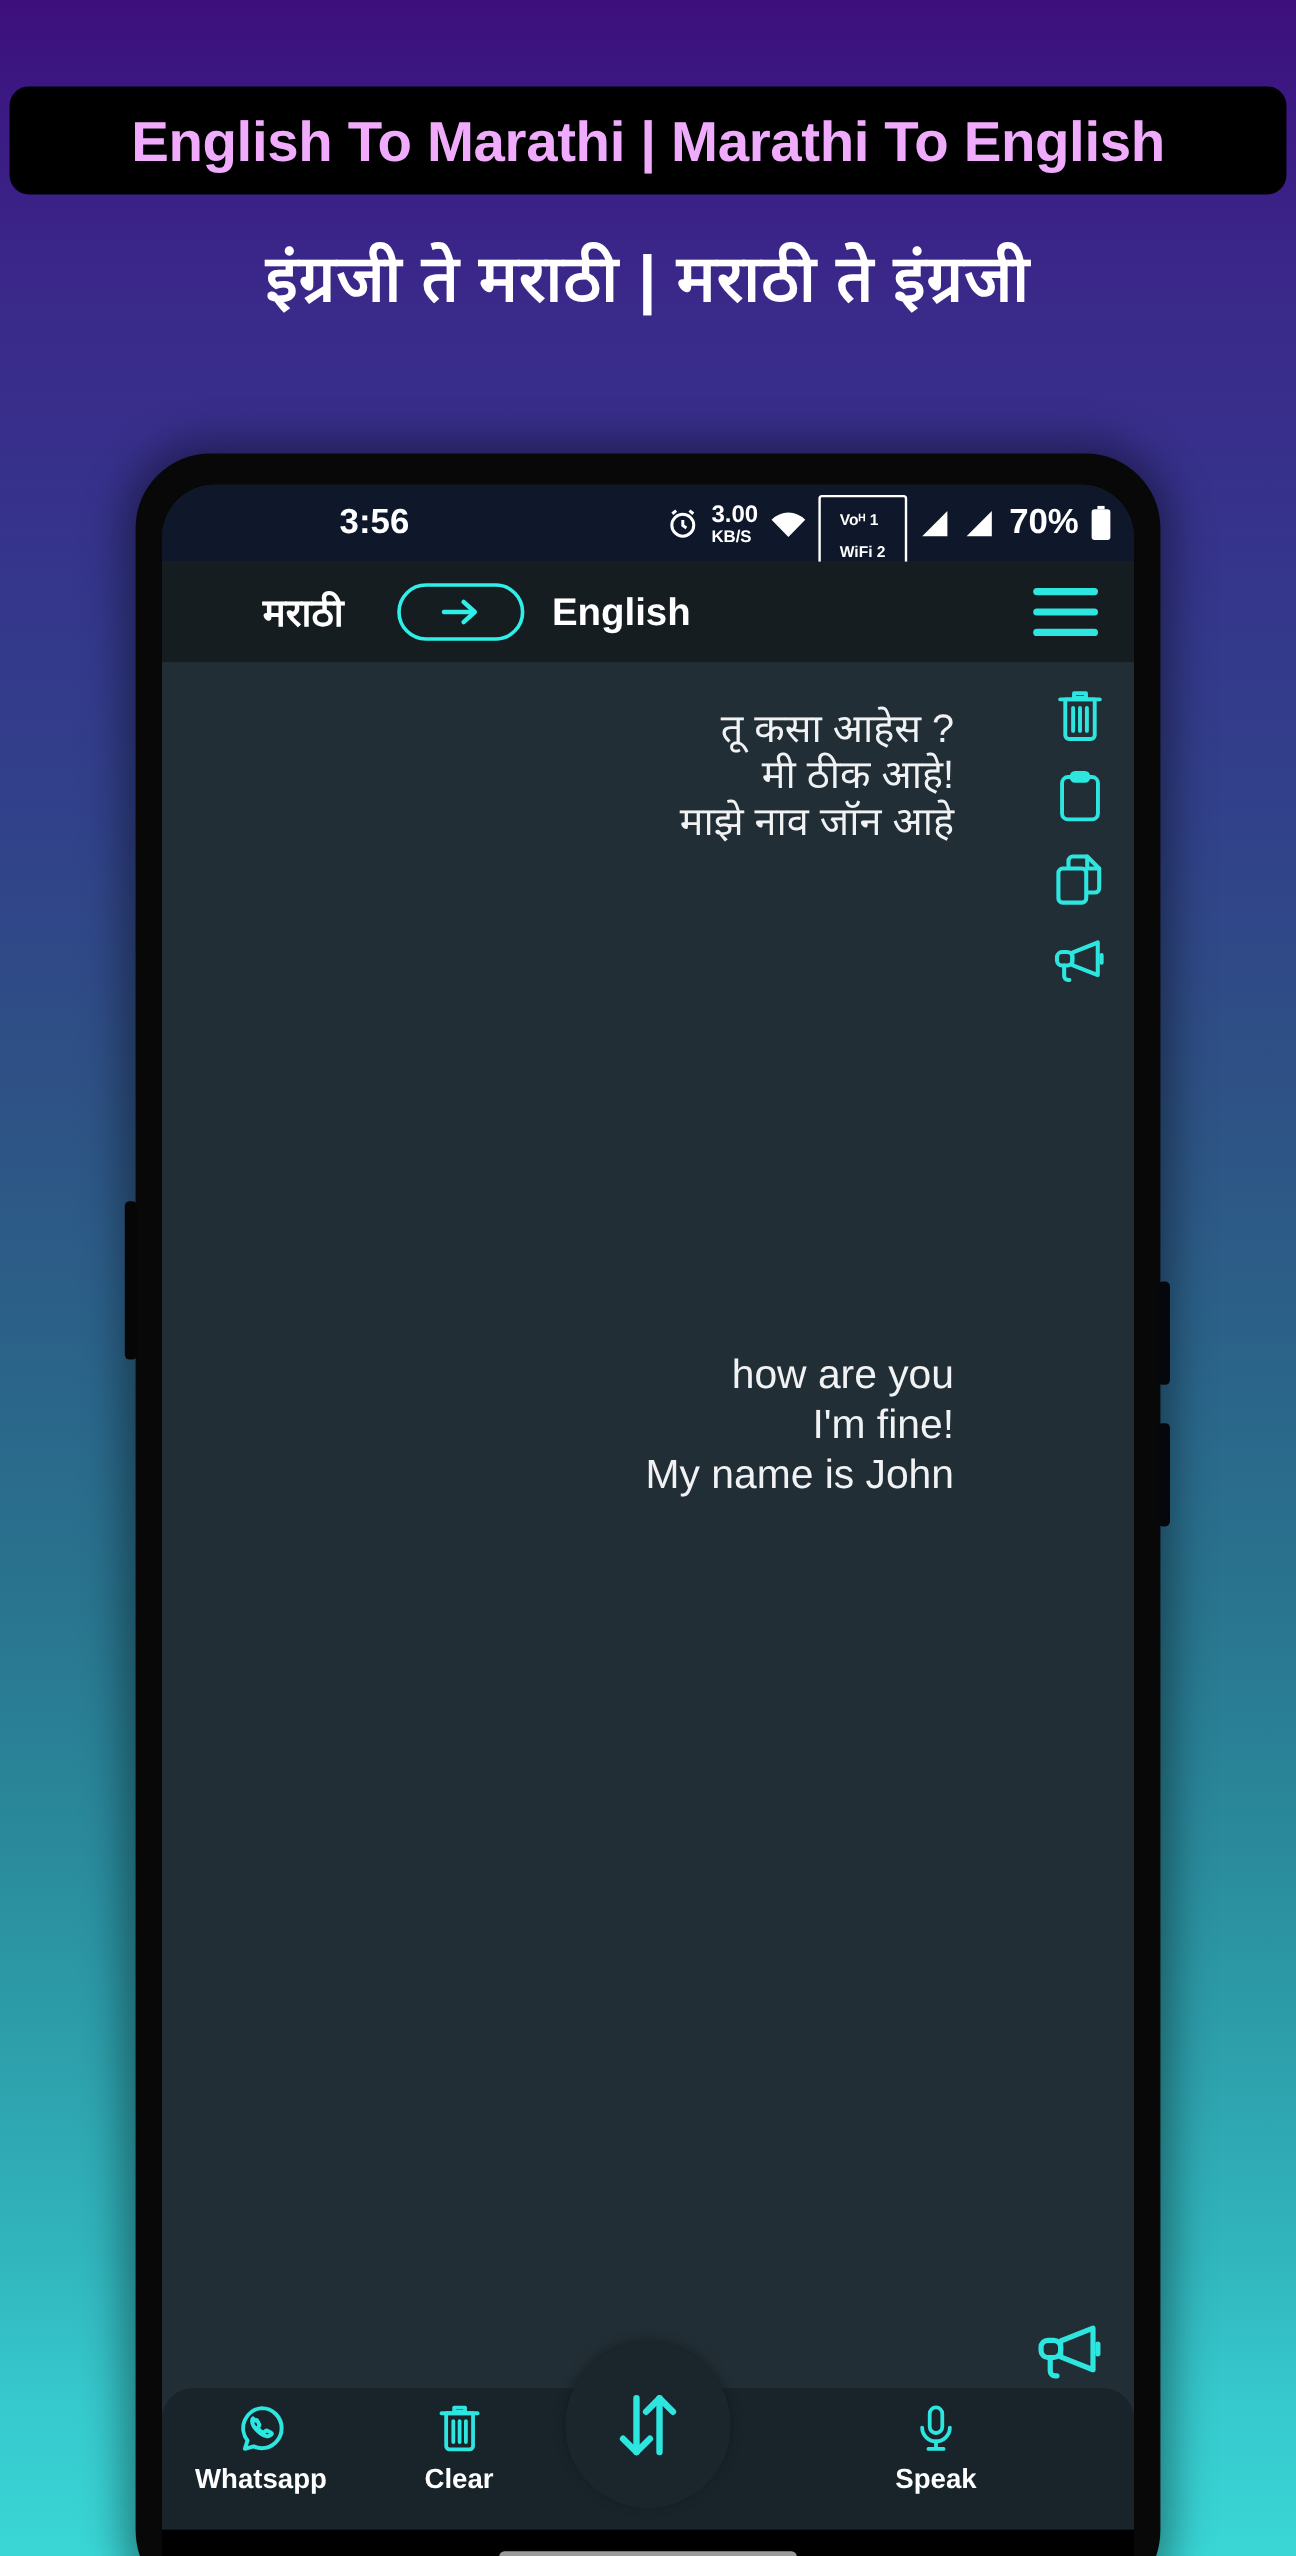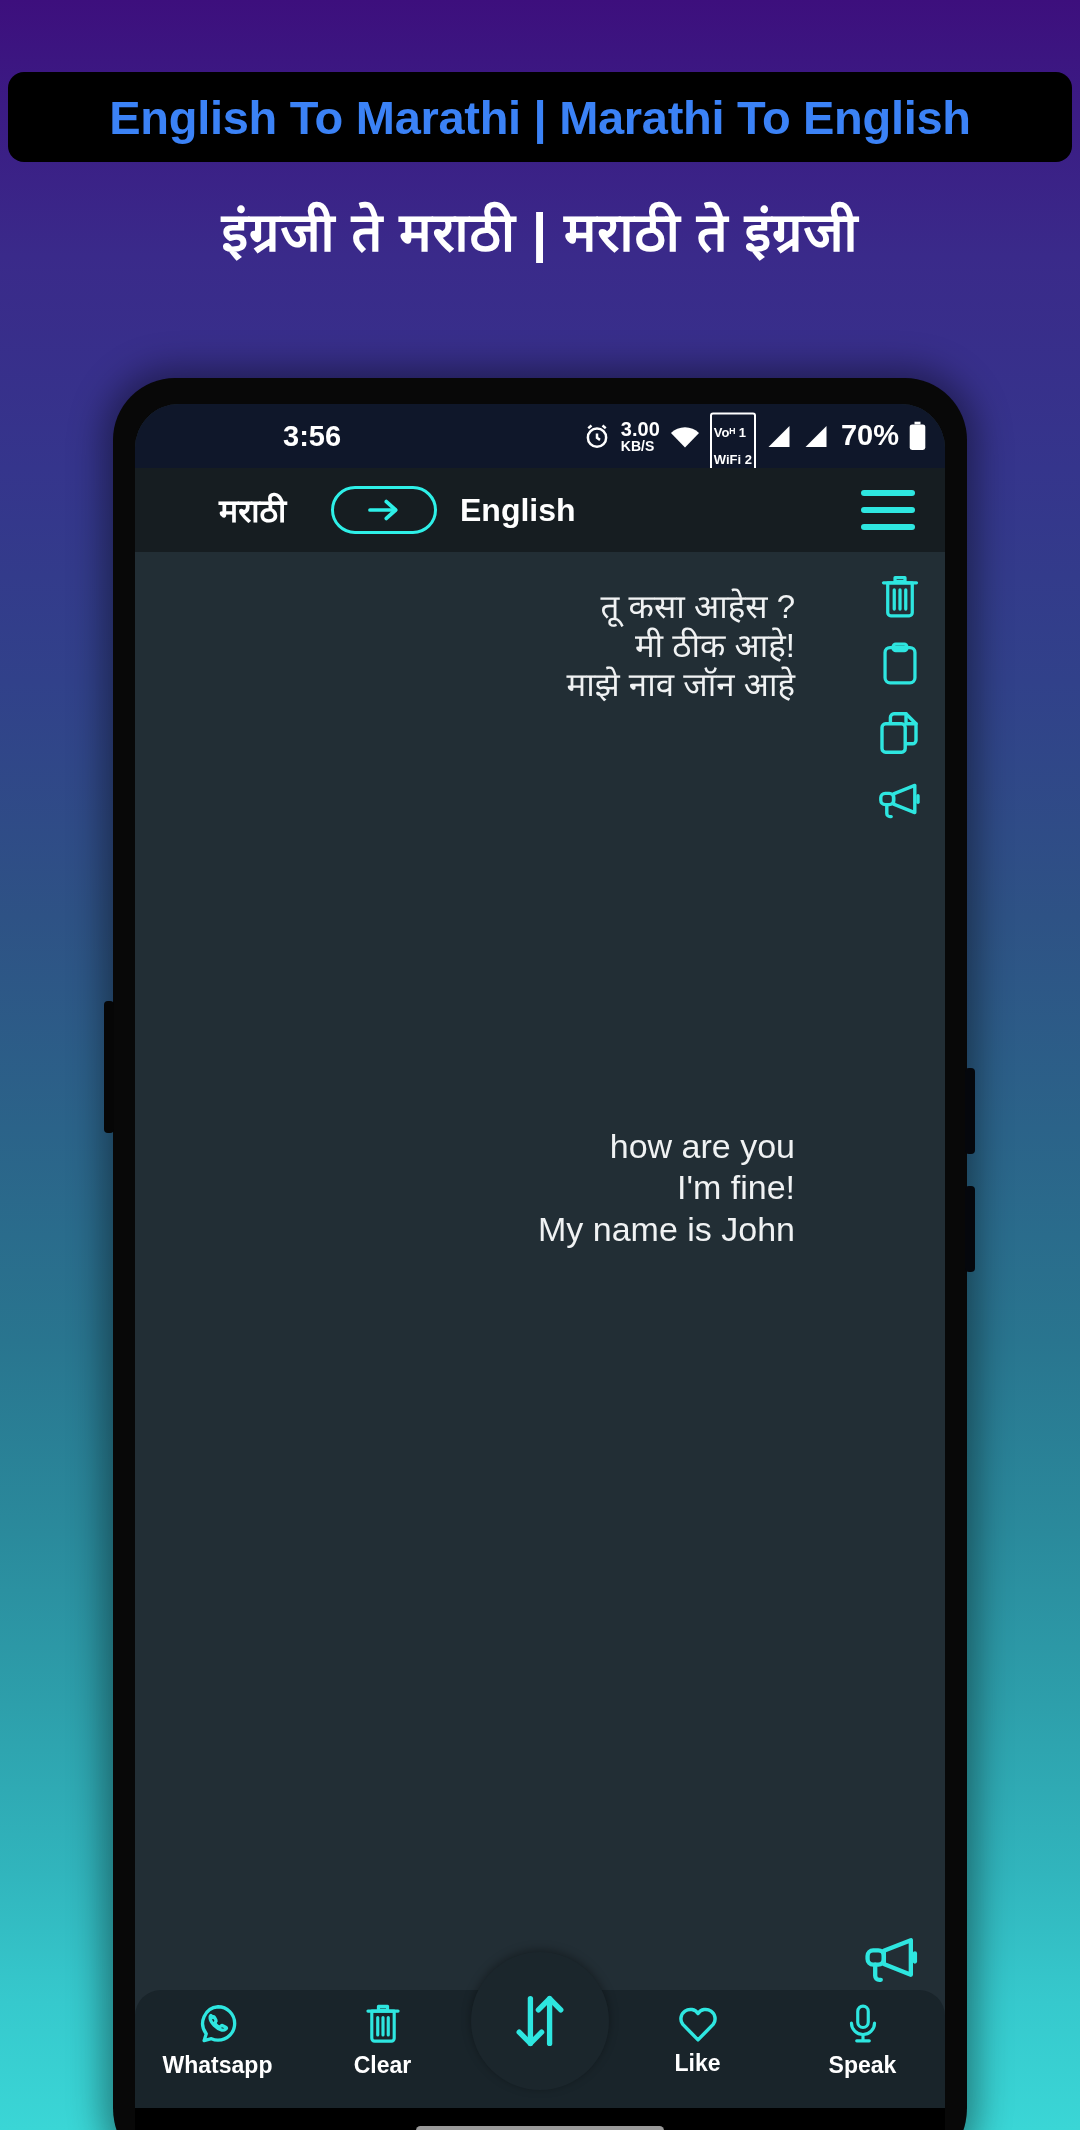--- a/index.html
+++ b/index.html
@@ -23,21 +23,21 @@
     position:relative;
   }
 
   
   .promo-title-bar{
     position:absolute; left:8px; top:72px; width:1064px; height:90px;
     background:#000; border-radius:16px;
     display:flex; align-items:center; justify-content:center;
   }
   .promo-title-bar .txt{
-    color:#3b82f6; font-size:47px; font-weight:bold; letter-spacing:-0.3px;
+    color:#f0abfc; font-size:47px; font-weight:bold; letter-spacing:-0.3px;
     white-space:nowrap; font-family:"Liberation Sans", sans-serif;
   }
   .promo-sub{
     position:absolute; left:0; top:175px; width:1080px; height:110px;
     display:flex; align-items:center; justify-content:center;
   }
   .promo-sub .txt{
     color:#fff; font-size:54px; font-weight:bold; white-space:nowrap;
     font-family:"Liberation Sans","DejaVu Sans", sans-serif;
     letter-spacing:1px;
@@ -78,21 +78,21 @@
     font-size:28px; font-weight:bold; padding:0 24px;
     position:relative;
   }
   .sb-time{ position:absolute; left:148px; top:50%; transform:translateY(-50%); font-size:29px;}
   .sb-right{ position:absolute; right:18px; top:50%; transform:translateY(-50%);
              display:flex; align-items:center; gap:9px; }
   .sb-net{ display:flex; flex-direction:column; align-items:flex-start; line-height:1; }
   .sb-net .n1{ font-size:20px; font-weight:bold; }
   .sb-net .n2{ font-size:14px; font-weight:bold; }
   .vowifi{
-    border:2px solid #fff; border-radius:3px; padding:1px 2px;
+    border:2px solid #fff; border-radius:3px; padding:1px 16px;
     line-height:.95; text-align:left;margin-top:12px;
   }
   .vowifi .r1{ font-size:13px; font-weight:bold; }
   .vowifi .r2{ font-size:13px; font-weight:bold; }
   .sb-pct{ font-size:29px; font-weight:bold; margin-left:2px;}
 
   
   .appbar{
     height:84px; background:#161d21; width:100%;
     display:flex; align-items:center; position:relative;
@@ -308,28 +308,20 @@
         </span>
         <span class="lbl">Clear</span>
       </div>
     </div>
 
     <div class="bb-spacer"></div>
 
     <div class="bb-group">
       <div class="bb-item">
         <span>
-          <svg width="44" height="42" viewBox="0 0 24 22" fill="none" stroke="#2ee6e0" stroke-width="1.9" stroke-linecap="round" stroke-linejoin="round">
-            <path d="M12 20.2 3.6 11.6A5 5 0 0 1 12 5.8a5 5 0 0 1 8.4 5.8Z"></path>
-          </svg>
-        </span>
-        <span class="lbl">Like</span>
-      </div>
-      <div class="bb-item">
-        <span>
           <svg width="42" height="44" viewBox="0 0 24 24" fill="none" stroke="#2ee6e0" stroke-width="1.8" stroke-linecap="round" stroke-linejoin="round">
             <rect x="9" y="1.8" width="6" height="12.2" rx="3"></rect>
             <path d="M5.4 11.4a6.6 6.6 0 0 0 13.2 0"></path>
             <path d="M12 18v3.6M8.4 21.6h7.2"></path>
           </svg>
         </span>
         <span class="lbl">Speak</span>
       </div>
     </div>
   </div>

